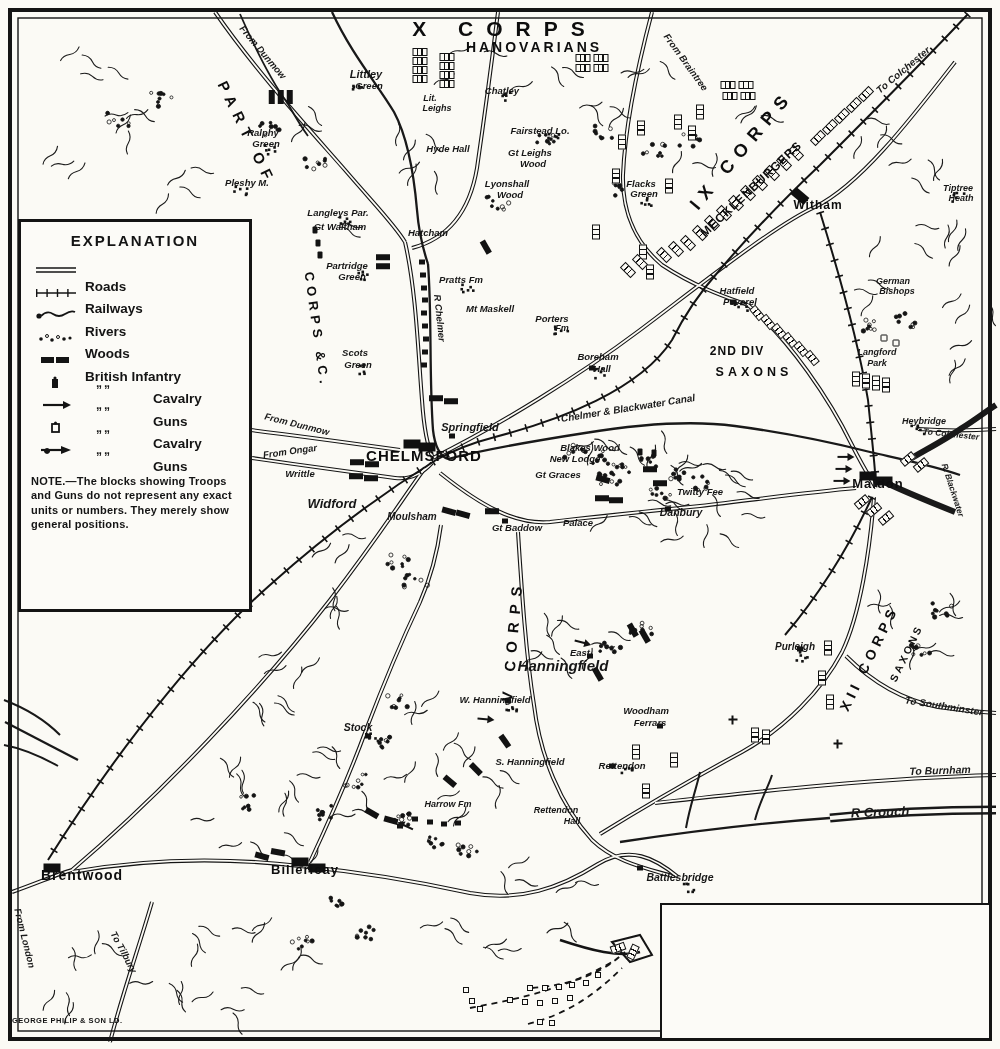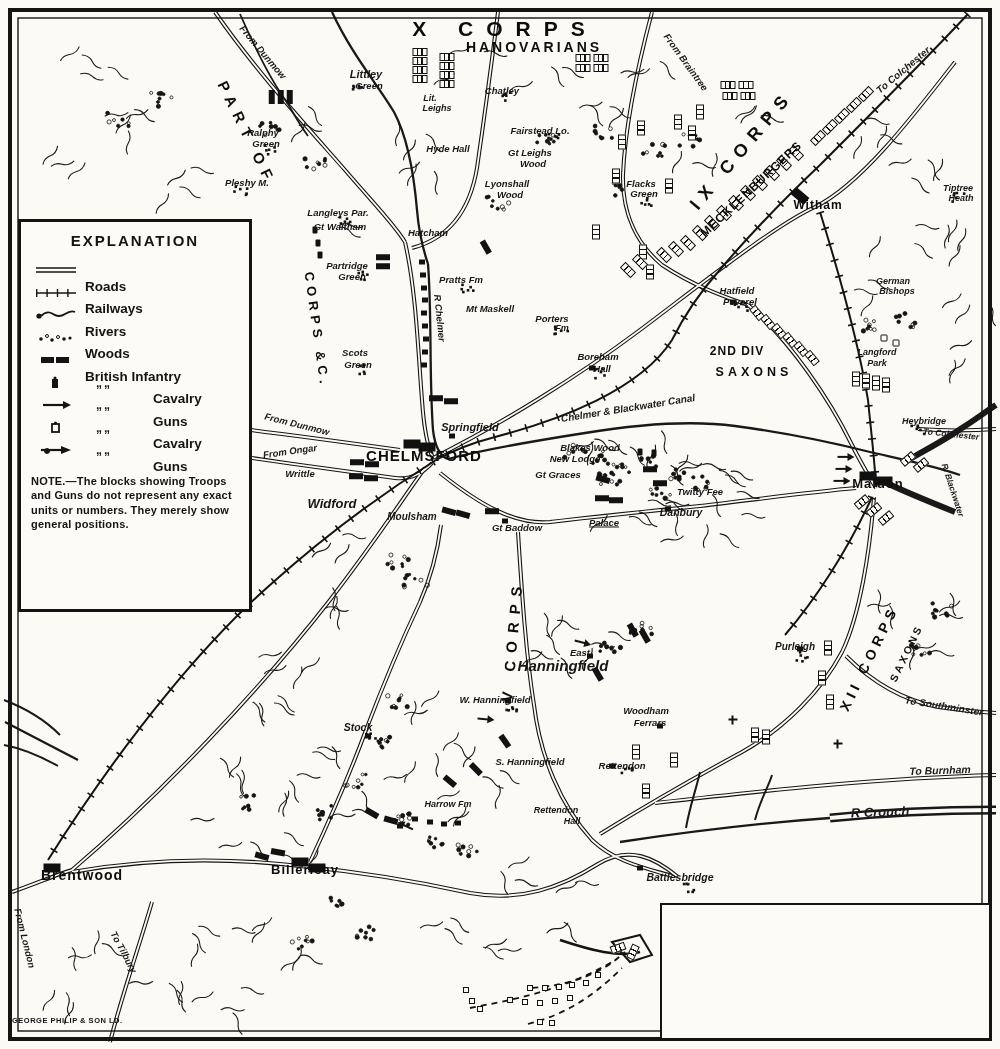--- a/index.html
+++ b/index.html
@@ -1002,21 +1002,21 @@
       <span class="lbl p" style="left: 602px; top: 368px; font-size: 9.5px; transform: translate(-50%, -50%) rotate(0deg);">Hall</span>
       <span class="lbl p" style="left: 355px; top: 352px; font-size: 9.5px; transform: translate(-50%, -50%) rotate(0deg);">Scots</span>
       <span class="lbl p" style="left: 358px; top: 364px; font-size: 9.5px; transform: translate(-50%, -50%) rotate(0deg);">Green</span>
       <span class="lbl p" style="left: 470px; top: 427px; font-size: 11px; transform: translate(-50%, -50%) rotate(0deg);">Springfield</span>
       <span class="lbl tw" style="left: 424px; top: 455px; font-size: 15px; letter-spacing: 1px; transform: translate(-50%, -50%) rotate(0deg);">CHELMSFORD</span>
       <span class="lbl p" style="left: 590px; top: 447px; font-size: 9.5px; transform: translate(-50%, -50%) rotate(0deg);">Blakes Wood</span>
       <span class="lbl p" style="left: 575px; top: 458px; font-size: 9.5px; transform: translate(-50%, -50%) rotate(0deg);">New Lodge</span>
       <span class="lbl p" style="left: 558px; top: 474px; font-size: 9.5px; transform: translate(-50%, -50%) rotate(0deg);">Gt Graces</span>
       <span class="lbl p" style="left: 700px; top: 491px; font-size: 9.5px; transform: translate(-50%, -50%) rotate(0deg);">Twitty Fee</span>
       <span class="lbl p" style="left: 681px; top: 512px; font-size: 10.5px; transform: translate(-50%, -50%) rotate(0deg); text-align: center;">Danbury</span>
-      <span class="lbl p" style="left: 604px; top: 522px; font-size: 9.5px; transform: translate(-50%, -50%) rotate(0deg); text-decoration: underline;">Palace</span>
+      <span class="lbl p" style="left: 578px; top: 522px; font-size: 9.5px; transform: translate(-50%, -50%) rotate(0deg);">Palace</span>
       <span class="lbl p" style="left: 517px; top: 527px; font-size: 9.5px; transform: translate(-50%, -50%) rotate(0deg);">Gt Baddow</span>
       <span class="lbl p" style="left: 412px; top: 516px; font-size: 10px; transform: translate(-50%, -50%) rotate(0deg);">Moulsham</span>
       <span class="lbl p" style="left: 332px; top: 503px; font-size: 13px; transform: translate(-50%, -50%) rotate(0deg);">Widford</span>
       <span class="lbl p" style="left: 300px; top: 473px; font-size: 9.5px; transform: translate(-50%, -50%) rotate(0deg);">Writtle</span>
       <span class="lbl p" style="left: 737px; top: 290px; font-size: 9.5px; transform: translate(-50%, -50%) rotate(0deg);">Hatfield</span>
       <span class="lbl p" style="left: 740px; top: 301px; font-size: 9.5px; transform: translate(-50%, -50%) rotate(0deg);">Peverel</span>
       <span class="lbl p" style="left: 893px; top: 281px; font-size: 9px; transform: translate(-50%, -50%) rotate(0deg);">German</span>
       <span class="lbl p" style="left: 897px; top: 291px; font-size: 9px; transform: translate(-50%, -50%) rotate(0deg);">Bishops</span>
       <span class="lbl p" style="left: 877px; top: 352px; font-size: 9px; transform: translate(-50%, -50%) rotate(0deg);">Langford</span>
       <span class="lbl p" style="left: 877px; top: 363px; font-size: 9px; transform: translate(-50%, -50%) rotate(0deg);">Park</span>

